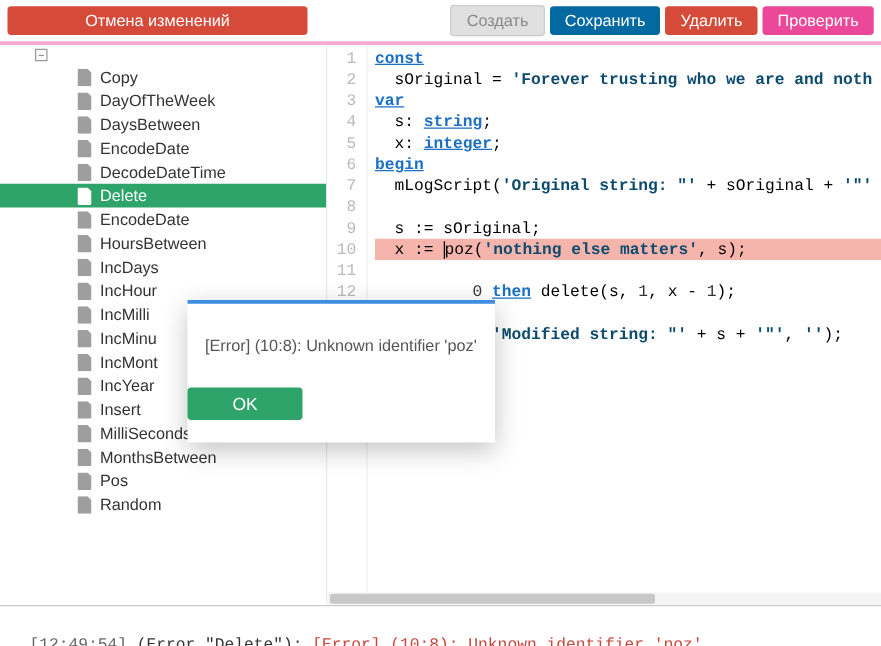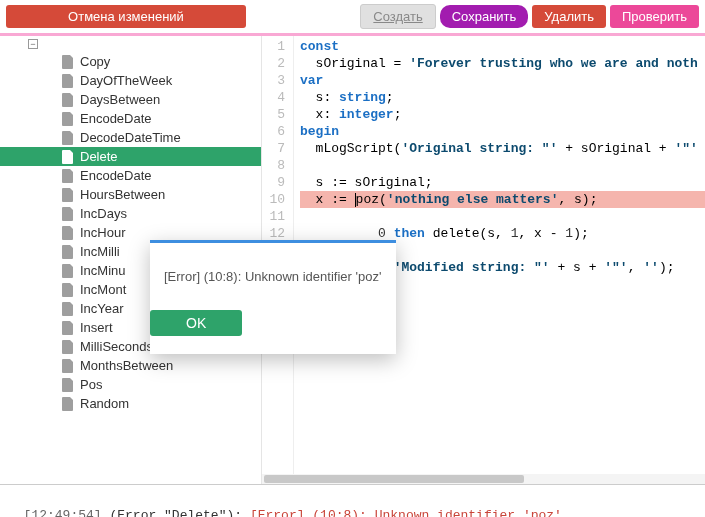--- a/index.html
+++ b/index.html
@@ -30,23 +30,22 @@
   .btn-cancel-changes {
     background: #d54a39;
     width: 240px;
     text-align: center;
   }
   .btn-create {
     background: #e0e0e0;
     color: #888;
     border: 1px solid #ccc;
     margin-left: auto;
-    text-decoration: underline;
-  }
-  .btn-save { background: #a21caf; border-radius: 10px; }
+  }
+  .btn-save { background: #0369a1; }
   .btn-delete { background: #d54a39; }
   .btn-check { background: #ec4899; }
   .btn-run { background: #3d8ee0; }
   .main {
     display: flex;
     height: 448px;
   }
   .sidebar {
     width: 262px;
     overflow-y: auto;
@@ -104,21 +103,21 @@
     white-space: pre;
     overflow: hidden;
   }
   .code-line {
     height: 17px;
     line-height: 17px;
   }
   .code-line.error-line {
     background: #f5b5ad;
   }
-  .kw { color: #1b6fc4; font-weight: bold; }
+  .kw { color: #1b6fc4; font-weight: bold; text-decoration: underline; }
   .str { color: #0c4a6e; font-weight: bold; }
   .num { color: #333; }
   .cursor {
     display: inline-block;
     width: 1px;
     background: #000;
     height: 14px;
     vertical-align: middle;
   }
   .console {

